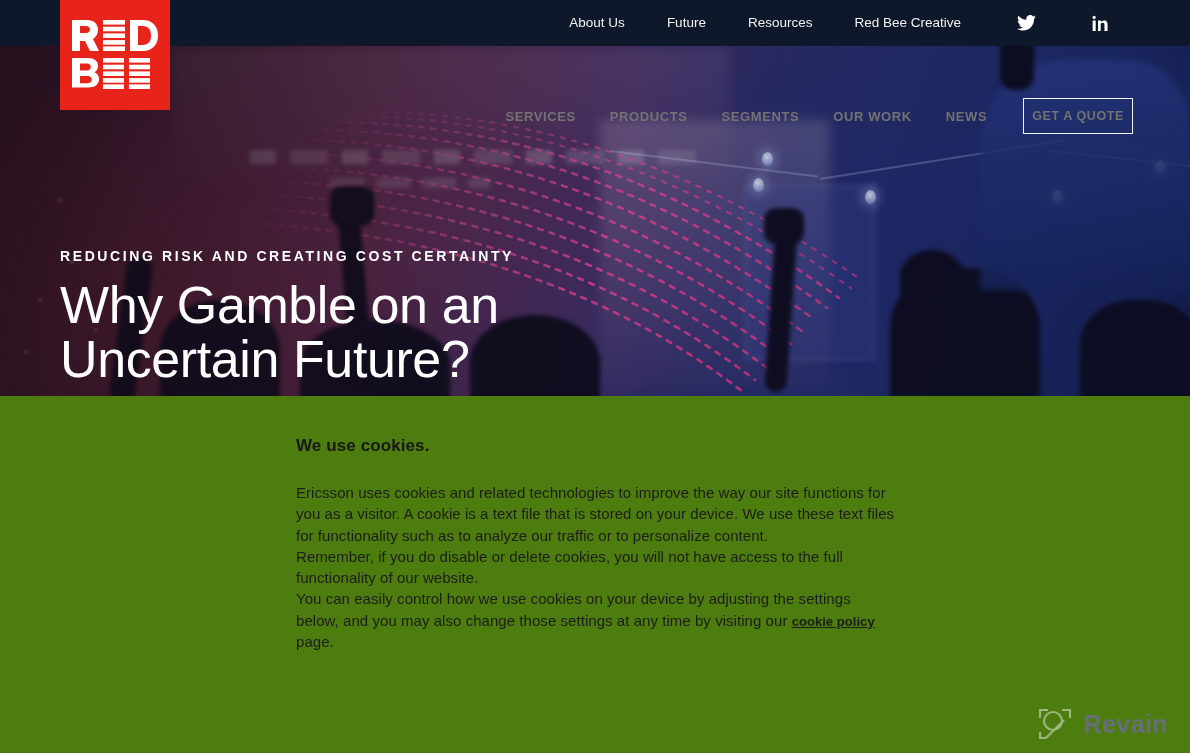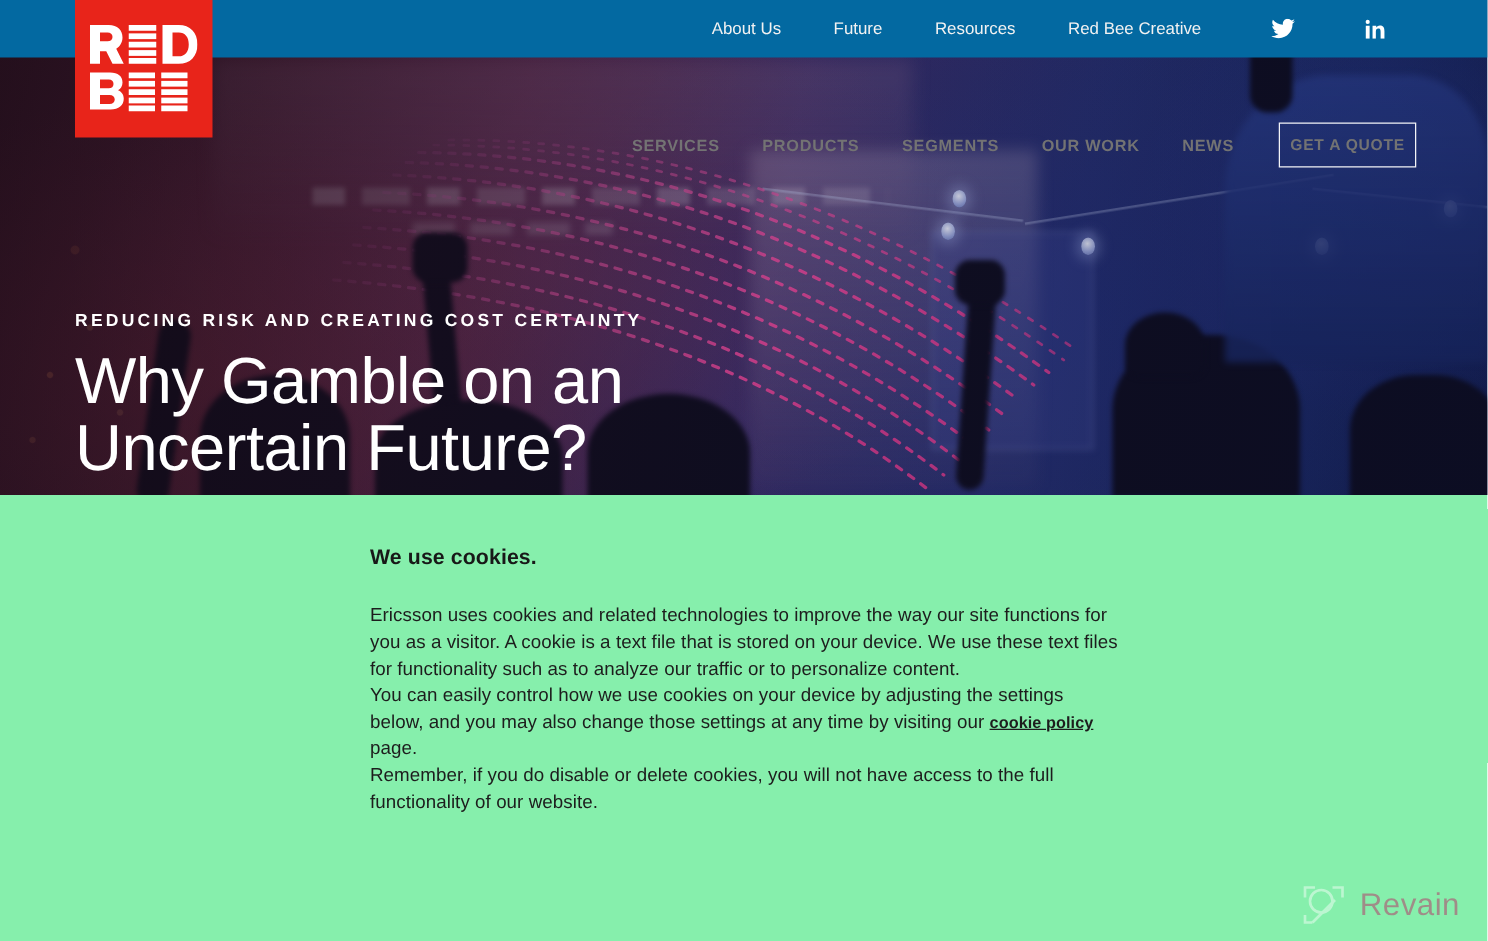--- a/index.html
+++ b/index.html
@@ -77,21 +77,21 @@
 
   
   .hero-vignette {
     position:absolute; inset:0;
     background:linear-gradient(100deg, rgba(22,10,22,.62) 0%, rgba(30,14,30,.42) 26%, rgba(25,20,50,.16) 52%, rgba(10,16,50,.30) 100%);
   }
 
   
   .topbar {
     position:absolute; left:0; top:0; width:1190px; height:46px;
-    background:#0369a1; z-index:40;
+    background:#0f172a; z-index:40;
   }
   .topnav {
     position:absolute; right:60px; top:0; height:46px;
     display:flex; align-items:center; gap:0;
   }
   .topnav a {
     color:#f2f2f2; font-size:13.5px; text-decoration:none;
     padding:0 21px; line-height:46px; white-space:nowrap;
   }
   .social { display:flex; align-items:center; gap:14px; padding-left:14px; }
@@ -127,21 +127,21 @@
     margin-bottom:14px;
   }
   .hero-title {
     color:#ffffff; font-size:52px; font-weight:300; line-height:1.04;
     letter-spacing:-.4px;
   }
 
   
   .cookie {
     position:absolute; left:0; top:396px; width:1190px; height:357px;
-    background:#86efac; z-index:70;
+    background:#4d7c0f; z-index:70;
   }
   .cookie-inner { position:absolute; left:296px; top:40px; width:600px; }
   .cookie-title {
     font-size:17px; font-weight:700; color:#181818; margin-bottom:26px;
     letter-spacing:.1px;
   }
   .cookie-body {
     font-size:15px; color:#1d1d1d; line-height:1.42; letter-spacing:.05px;
   }
   .cookie-body p { margin:0; }
@@ -150,21 +150,21 @@
     color:#1d1d1d; text-decoration:underline; font-size:13px; font-weight:700;
   }
 
   
   .watermark {
     position:absolute; right:22px; bottom:12px; z-index:80;
     display:flex; align-items:center; gap:11px;
     opacity:.45;
   }
   .watermark-text {
-    color:#be185d; font-size:25px; font-weight:400; letter-spacing:.4px;
+    color:#8b5cf6; font-size:25px; font-weight:700; letter-spacing:.4px;
   }
 </style>
 </head>
 <body>
 
 <div class="page">
 
   <div class="hero">
     <div class="hero-screen"></div>
     <div class="hero-screen-text"></div>
@@ -291,22 +291,22 @@
       <span>Why Gamble on an</span><br>
       <span>Uncertain Future?</span>
     </h1>
   </div>
 
   <section class="cookie">
     <div class="cookie-inner">
       <div class="cookie-title">We use cookies.</div>
       <div class="cookie-body">
         <p>Ericsson uses cookies and related technologies to improve the way our site functions for you as a visitor. A cookie is a text file that is stored on your device. We use these text files for functionality such as to analyze our traffic or to personalize content.</p>
+        <p>Remember, if you do disable or delete cookies, you will not have access to the full functionality of our website.</p>
         <p><span>You can easily control how we use cookies on your device by adjusting the settings below, and you may also change those settings at any time by visiting our </span><a href="#" class="cookie-link">cookie policy</a><span> page.</span></p>
-        <p>Remember, if you do disable or delete cookies, you will not have access to the full functionality of our website.</p>
       </div>
     </div>
 
   </section>
 
   <div class="watermark">
     <svg width="36" height="34" viewBox="0 0 36 34">
       <g stroke="#ffffff" stroke-width="2.1" fill="none">
         <circle cx="16" cy="14" r="9"></circle>
         <path d="M3 11V3h8"></path>

